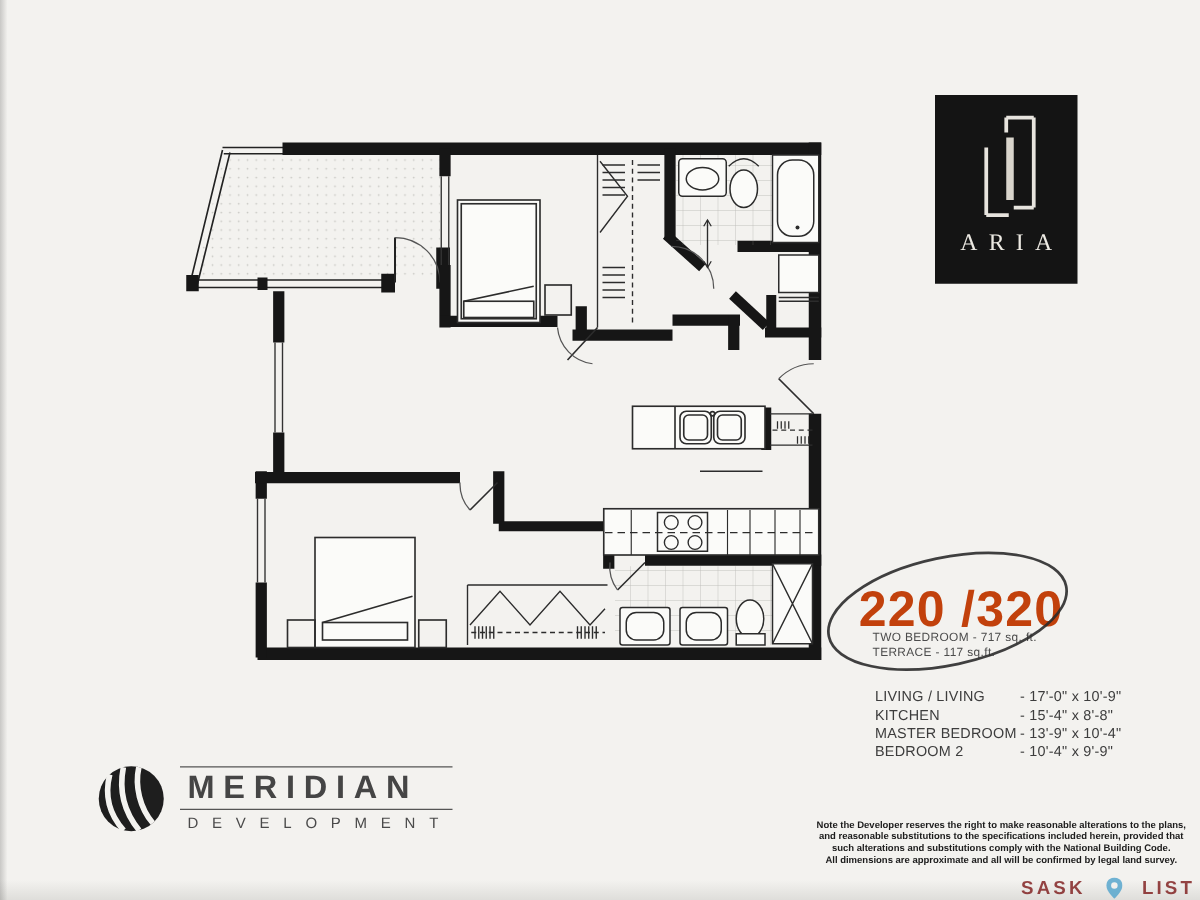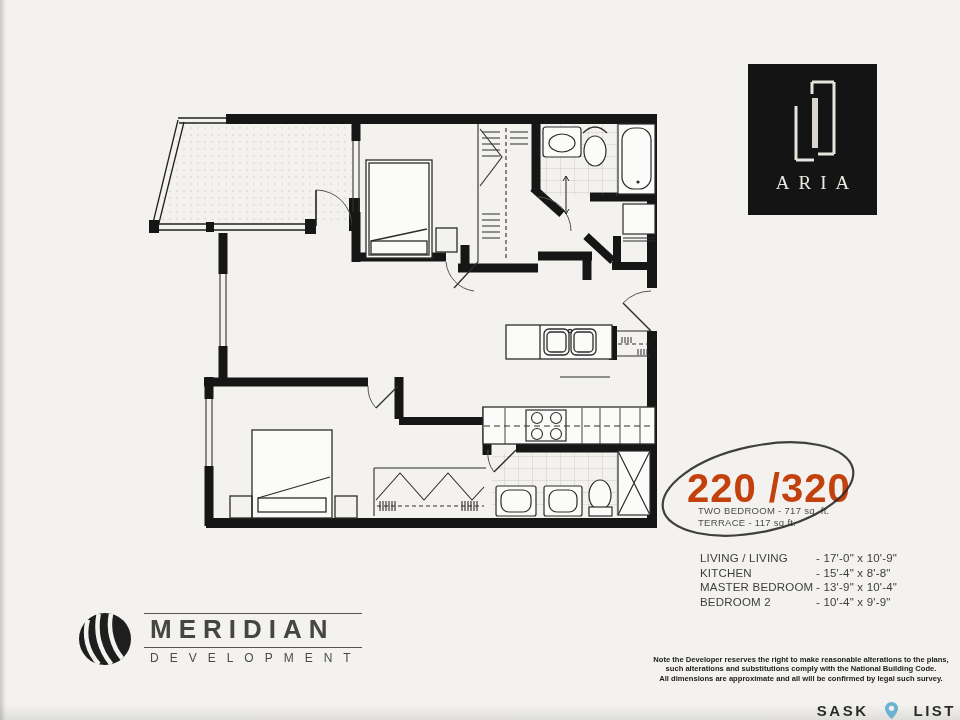--- a/index.html
+++ b/index.html
@@ -1,20 +1,20 @@
 <!DOCTYPE html>
 <html><head>
 <meta charset="utf-8">
 <style>
   html,body{margin:0;padding:0;background:#888;}
   .stage{position:relative;width:960px;height:720px;background:#f3f2ef;overflow:hidden;
          font-family:"Liberation Sans",sans-serif;}
   .plan{position:absolute;inset:0;z-index:5;pointer-events:none;}
   
-  .aria-logo{position:absolute;left:748px;top:64px;width:129px;height:151px;background:#141414;
+  .aria-logo{position:absolute;left:748px;top:76px;width:114px;height:151px;background:#141414;
              display:flex;flex-direction:column;align-items:center;z-index:2;}
   .aria-glyph{margin-top:8px;}
   .aria-word{color:#ece9e2;font-family:"Liberation Serif",serif;font-size:19px;
              letter-spacing:9px;padding-left:9px;margin-top:4px;}
   
   .unit-number{position:absolute;left:687px;top:466px;font-size:40px;font-weight:bold;
                color:#c2410c;letter-spacing:1px;z-index:1;}
   .unit-sub{position:absolute;left:698px;top:505px;font-size:9.5px;color:#4c4c4c;
             letter-spacing:.3px;z-index:1;}
   .unit-sub2{position:absolute;left:698px;top:517px;font-size:9.5px;color:#4c4c4c;
@@ -25,21 +25,21 @@
   
   .disclaimer{position:absolute;left:650px;top:655px;width:302px;text-align:center;
               font-size:7.6px;font-weight:bold;color:#1c1c1c;line-height:9.3px;z-index:1;}
   
   .meridian{position:absolute;left:76px;top:610px;display:flex;gap:10px;align-items:center;z-index:1;}
   .mer-name{font-size:26px;font-weight:bold;color:#454545;letter-spacing:7px;
             border-top:1.5px solid #555;border-bottom:1.5px solid #555;padding:0 4px 2px 6px;}
   .mer-sub{font-size:12px;color:#4a4a4a;letter-spacing:11px;margin-top:3px;padding-left:6px;text-align:right;}
   
   .watermark{position:absolute;right:4px;bottom:1px;display:flex;align-items:flex-end;gap:16px;
-             color:#000000;opacity:.82;font-weight:bold;font-size:15px;letter-spacing:2.5px;z-index:6;}
+             color:#7f1d1d;opacity:.82;font-weight:bold;font-size:15px;letter-spacing:2.5px;z-index:6;}
   .edge-left{position:absolute;left:0;top:0;width:6px;height:720px;
              background:linear-gradient(to right,rgba(50,50,50,.22),rgba(0,0,0,0));z-index:7;}
   .edge-bottom{position:absolute;left:0;bottom:0;width:960px;height:16px;
              background:linear-gradient(to bottom,rgba(160,160,155,0),rgba(150,150,145,.22));z-index:4;}
 </style>
 </head>
 <body>
 
 <div class="stage">
 
@@ -65,22 +65,23 @@
     <span>KITCHEN</span>
     <span>-  15'-4" x 8'-8"</span>
     <span>MASTER BEDROOM</span>
     <span>-  13'-9" x 10'-4"</span>
     <span>BEDROOM 2</span>
     <span>-  10'-4" x 9'-9"</span>
   </div>
 
   <div class="disclaimer">
     <div>Note the Developer reserves the right to make reasonable alterations to the plans,</div>
+    <div>and reasonable substitutions to the specifications included herein, provided that</div>
     <div>such alterations and substitutions comply with the National Building Code.</div>
-    <div>All dimensions are approximate and all will be confirmed by legal such survey.</div>
+    <div>All dimensions are approximate and all will be confirmed by legal land survey.</div>
   </div>
 
   <div class="meridian">
     <svg width="58" height="58" viewBox="0 0 58 58">
       <circle cx="29" cy="29" r="26" fill="#1e1e1e"></circle>
       <g transform="rotate(-14 29 29)" stroke="#f3f2ef" fill="none">
         <path d="M17,6 C9,21 9,37 17,52" stroke-width="4.5"></path>
         <path d="M29,3 C21,20 21,38 29,55" stroke-width="4.5"></path>
         <path d="M41,6 C34,20 34,38 41,52" stroke-width="4.5"></path>
       </g>

